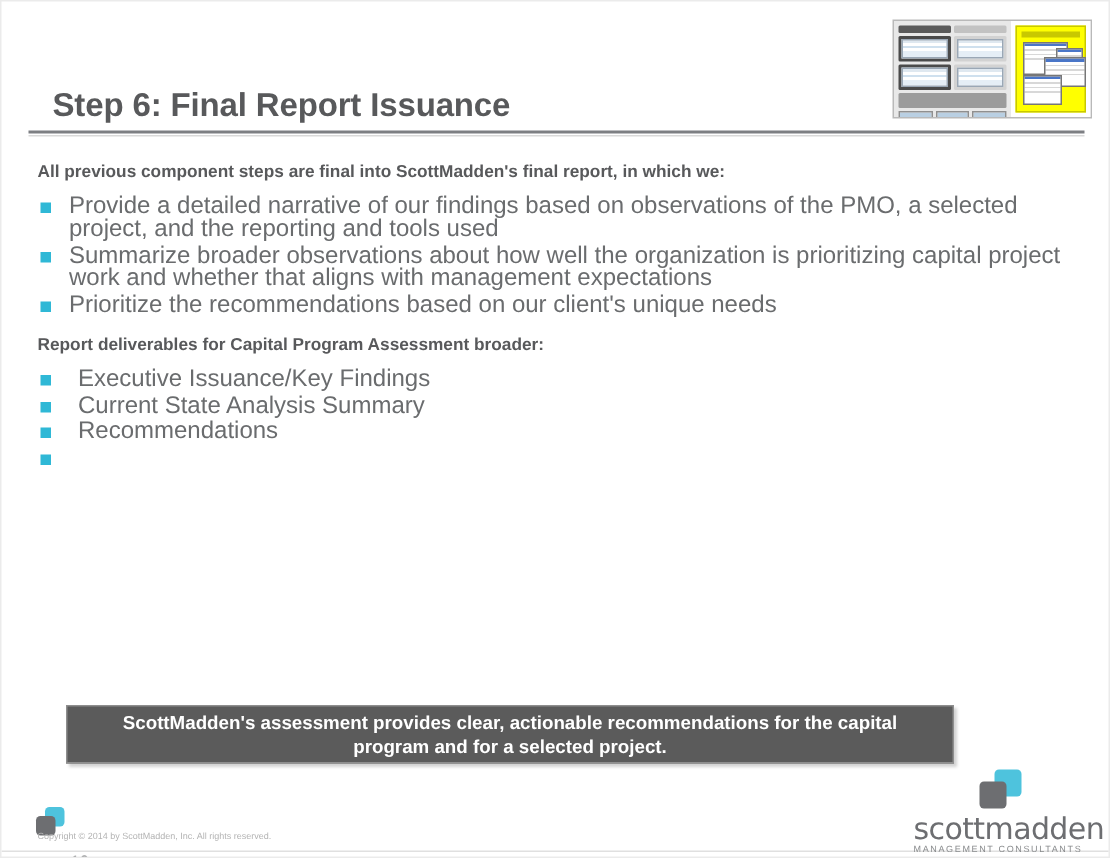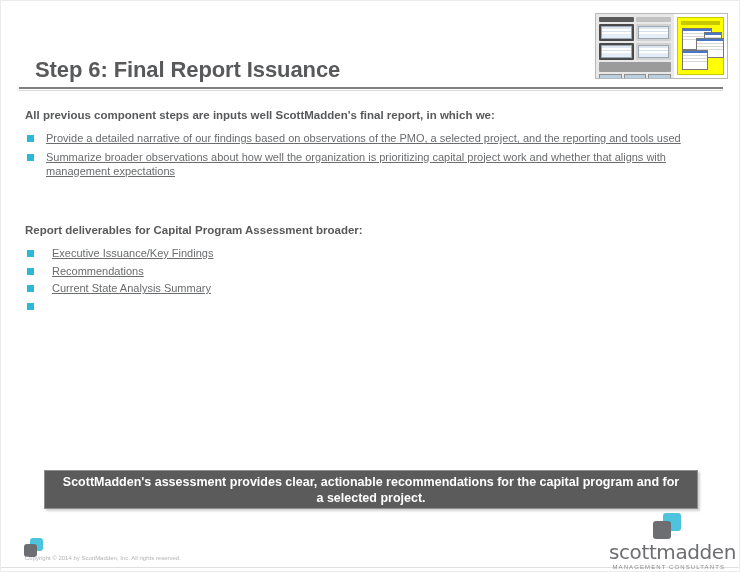--- a/index.html
+++ b/index.html
@@ -182,32 +182,31 @@
     flex: 0 0 auto;
     width: 7px;
     height: 7px;
     background: #2fb8d6;
     margin-top: 4px;
     margin-right: 12px;
   }
   .bullets-2 .bullet-mark { margin-right: 18px; }
 
   .bullet-text {
-    font-size: 11px;
+    font-size: 16px;
     color: #6a6c6e;
     line-height: 14.5px;
-    text-decoration: underline;
   }
 
   
   .callout {
     position: absolute;
     left: 43px;
     top: 469px;
-    width: 654px;
+    width: 592px;
     height: 39px;
     background: #5b5b5b;
     border: 1px solid #8e8e8e;
     box-sizing: border-box;
     display: flex;
     align-items: center;
     justify-content: center;
     box-shadow: 2px 2px 2px rgba(0,0,0,0.18);
   }
   .callout-text {
@@ -267,21 +266,21 @@
   .mark .sq-front {
     background: #6d6e71;
   }
 
   
   .brand {
     position: absolute;
     left: 608px;
     top: 512px;
     width: 116px;
-    text-align: right;
+    text-align: left;
   }
   .brand-mark {
     position: relative;
     width: 30px;
     height: 26px;
     margin: 0 auto 2px auto;
   }
   .brand-word {
     font-size: 20px;
     color: #6d6e71;
@@ -338,45 +337,49 @@
         <div class="tr-doc tr-d2"></div>
         <div class="tr-doc tr-d3"></div>
       </div>
     </div>
   </div>
 
   <div class="slide-title">Step 6: Final Report Issuance</div>
   <div class="title-rule"></div>
   <div class="title-rule-thin"></div>
 
-  <div class="lead lead-1">All previous component steps are inputs well ScottMadden's final report, in which we:</div>
+  <div class="lead lead-1">All previous component steps are final into ScottMadden's final report, in which we:</div>
   <div class="bullets bullets-1">
     <div class="bullet">
       <span class="bullet-mark"></span>
       <span class="bullet-text">Provide a detailed narrative of our findings based on observations of the PMO, a selected project, and the reporting and tools used</span>
     </div>
     <div class="bullet">
       <span class="bullet-mark"></span>
       <span class="bullet-text">Summarize broader observations about how well the organization is prioritizing capital project work and whether that aligns with management expectations</span>
+    </div>
+    <div class="bullet">
+      <span class="bullet-mark"></span>
+      <span class="bullet-text">Prioritize the recommendations based on our client's unique needs</span>
     </div>
   </div>
 
   <div class="lead lead-2">Report deliverables for Capital Program Assessment broader:</div>
   <div class="bullets bullets-2">
     <div class="bullet">
       <span class="bullet-mark"></span>
       <span class="bullet-text">Executive Issuance/Key Findings</span>
     </div>
     <div class="bullet">
       <span class="bullet-mark"></span>
+      <span class="bullet-text">Current State Analysis Summary</span>
+    </div>
+    <div class="bullet">
+      <span class="bullet-mark"></span>
       <span class="bullet-text">Recommendations</span>
-    </div>
-    <div class="bullet">
-      <span class="bullet-mark"></span>
-      <span class="bullet-text">Current State Analysis Summary</span>
     </div>
     <div class="bullet">
       <span class="bullet-mark"></span>
     </div>
   </div>
 
   <div class="callout">
     <div class="callout-text">ScottMadden's assessment provides clear, actionable recommendations for the capital program and for a selected project.</div>
   </div>
 

